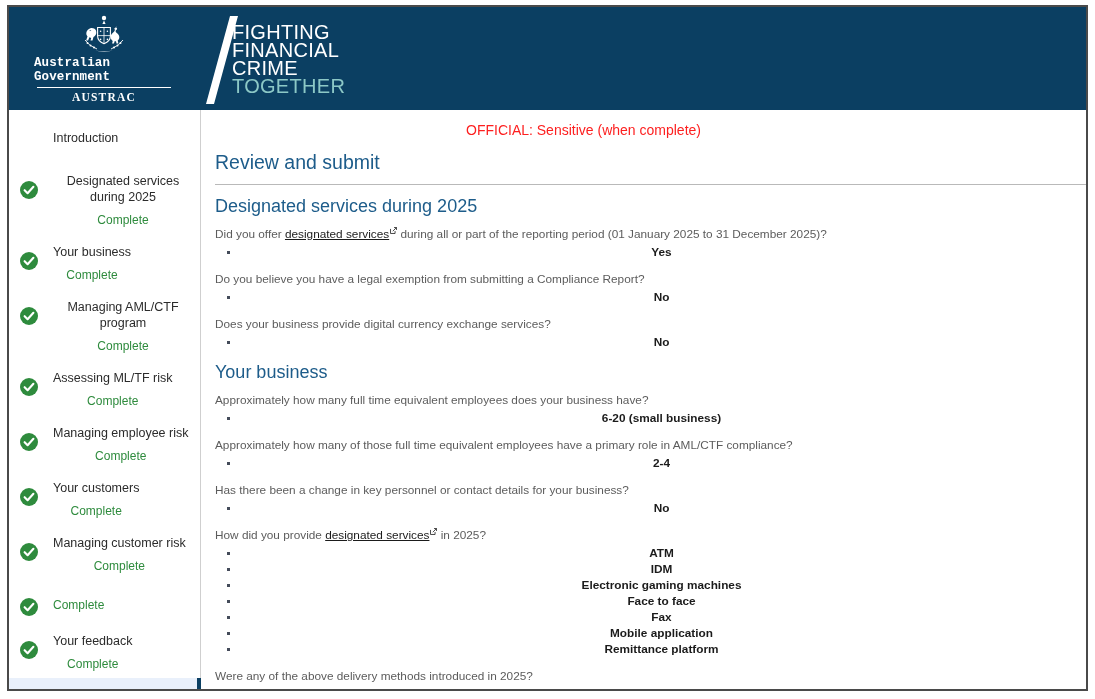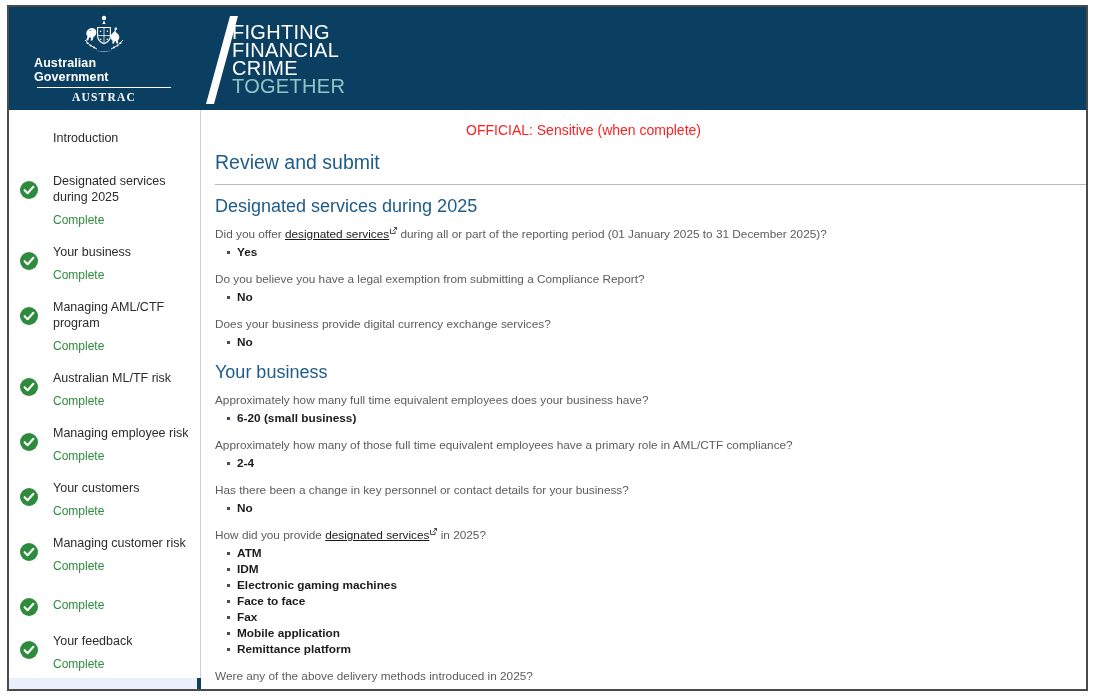--- a/index.html
+++ b/index.html
@@ -25,21 +25,21 @@
     position:relative;
     box-sizing:border-box;
   }
   .crest-block{
     width:140px;margin-left:25px;
     display:flex;flex-direction:column;align-items:center;
     color:#ffffff;
   }
   .crest-svg{display:block;}
   .gov-text{
-    font-family:Liberation Sans, sans-serif;
+    font-family:Liberation Mono, monospace;
     font-weight:bold;font-size:12.5px;letter-spacing:.1px;
     color:#ffffff;line-height:1.1;margin-top:1px;
   }
   .gov-rule{
     width:134px;height:1px;background:#ffffff;margin:3px 0 3px 0;
   }
   .austrac-text{
     font-family:"Liberation Serif", serif;
     font-weight:bold;font-size:11.5px;letter-spacing:1.2px;
     color:#ffffff;
@@ -66,20 +66,21 @@
     box-sizing:border-box;
     background:#ffffff;
     padding-top:10px;
     flex:0 0 192px;
   }
   .nav-item{
     display:flex;align-items:flex-start;
     padding:6px 6px 6px 10px;
     position:relative;
     min-height:30px;
+    text-align:center;
   }
   .nav-item.active{
     background:#e9f0fb;
     border-right:4px solid #0b3f62;
     margin-right:-1px;
     align-items:center;
     padding-top:9px;padding-bottom:9px;
   }
   .nav-icon{
     width:20px;height:20px;flex:0 0 20px;
@@ -131,21 +132,21 @@
     margin:10px 0 9px 14px;
     line-height:22px;
   }
   .question{
     font-size:11.8px;
     color:#5c5c5c;
     margin:0 0 2px 14px;
     line-height:16px;
   }
   .ans-list{
-    margin:0 0 11px 0;padding:0;list-style:none;
+    margin:0 0 11px 0;padding:0;list-style:none;text-align:center;
   }
   .ans-list li{
     font-size:11.8px;
     font-weight:bold;
     color:#1b1b1b;
     line-height:16px;
     padding-left:36px;
     position:relative;
   }
   .ans-list li:before{
@@ -267,21 +268,21 @@
           </div>
         </div>
         <div class="nav-item">
           <span class="nav-icon">
             <svg width="18" height="18" viewBox="0 0 18 18" aria-hidden="true">
               <circle cx="9" cy="9" r="9" fill="#2e8b3d"></circle>
               <path d="M4.6 9.2 L7.6 12.2 L13.4 5.8" fill="none" stroke="#ffffff" stroke-width="2.1" stroke-linecap="round" stroke-linejoin="round"></path>
             </svg>
           </span>
           <div class="nav-text">
-            <div class="nav-label">Australian ML/TF risk</div>
+            <div class="nav-label">Assessing ML/TF risk</div>
             <div class="nav-status">Complete</div>
           </div>
         </div>
         <div class="nav-item">
           <span class="nav-icon">
             <svg width="18" height="18" viewBox="0 0 18 18" aria-hidden="true">
               <circle cx="9" cy="9" r="9" fill="#2e8b3d"></circle>
               <path d="M4.6 9.2 L7.6 12.2 L13.4 5.8" fill="none" stroke="#ffffff" stroke-width="2.1" stroke-linecap="round" stroke-linejoin="round"></path>
             </svg>
           </span>

